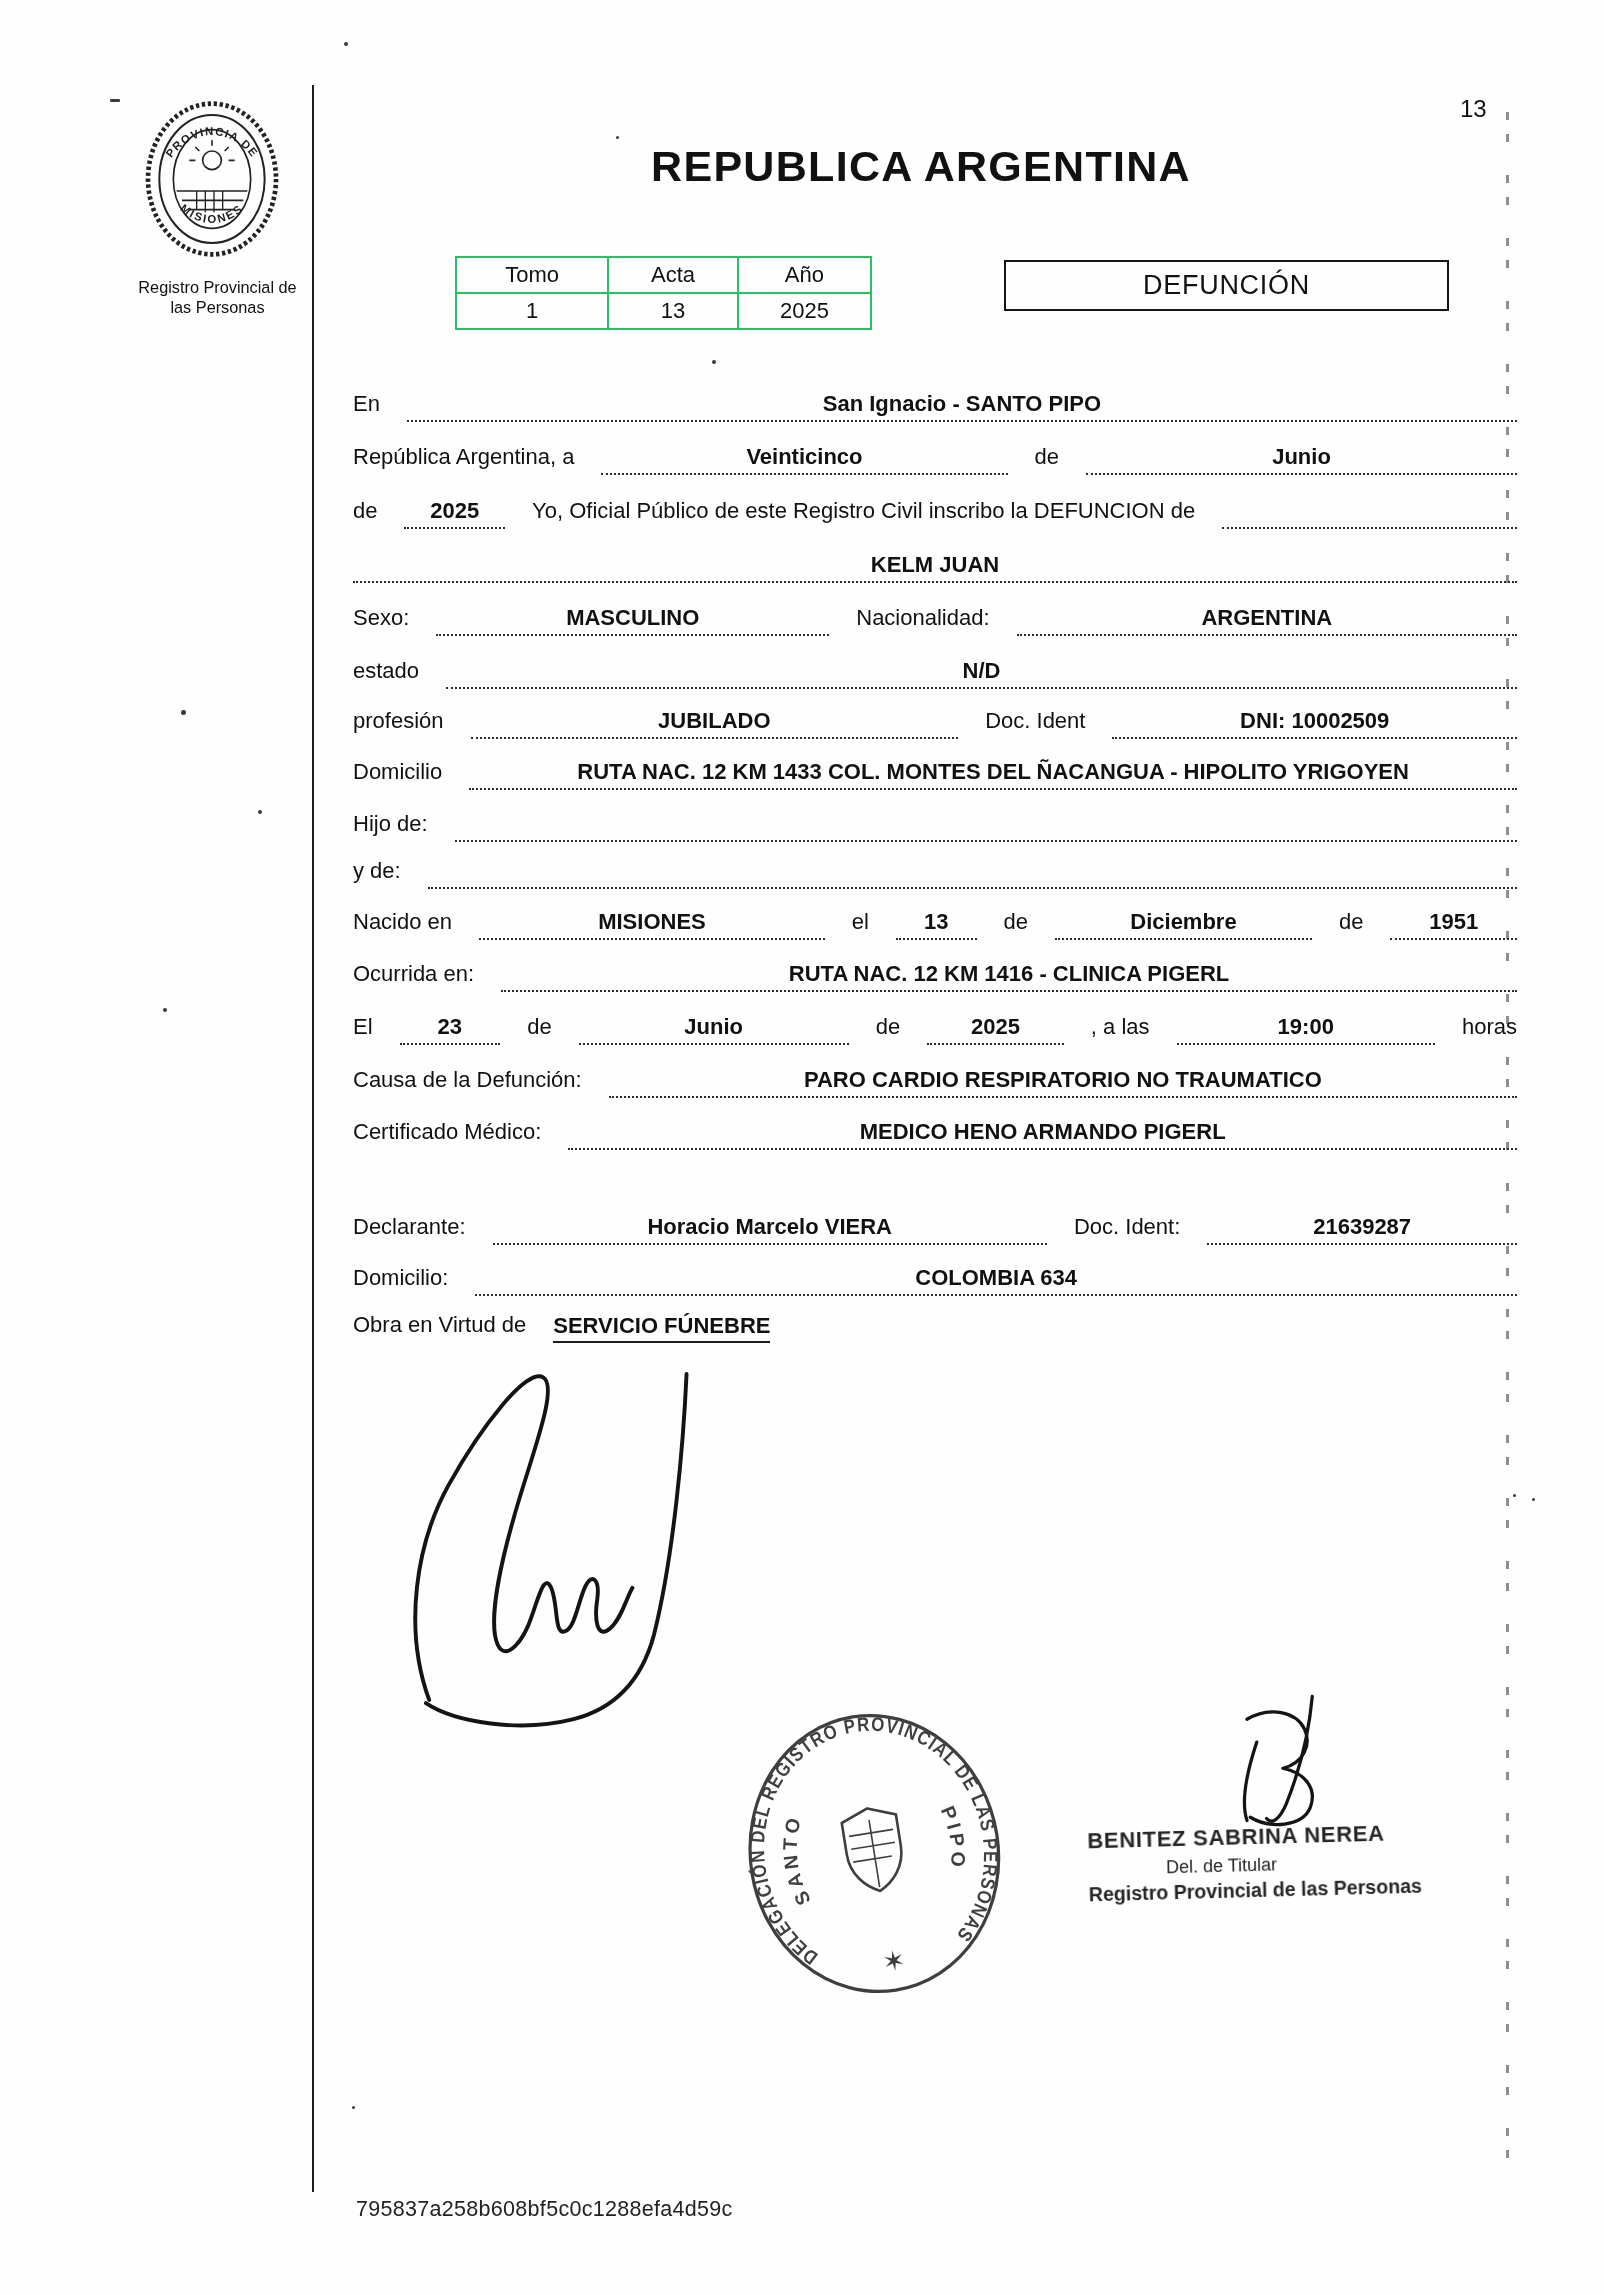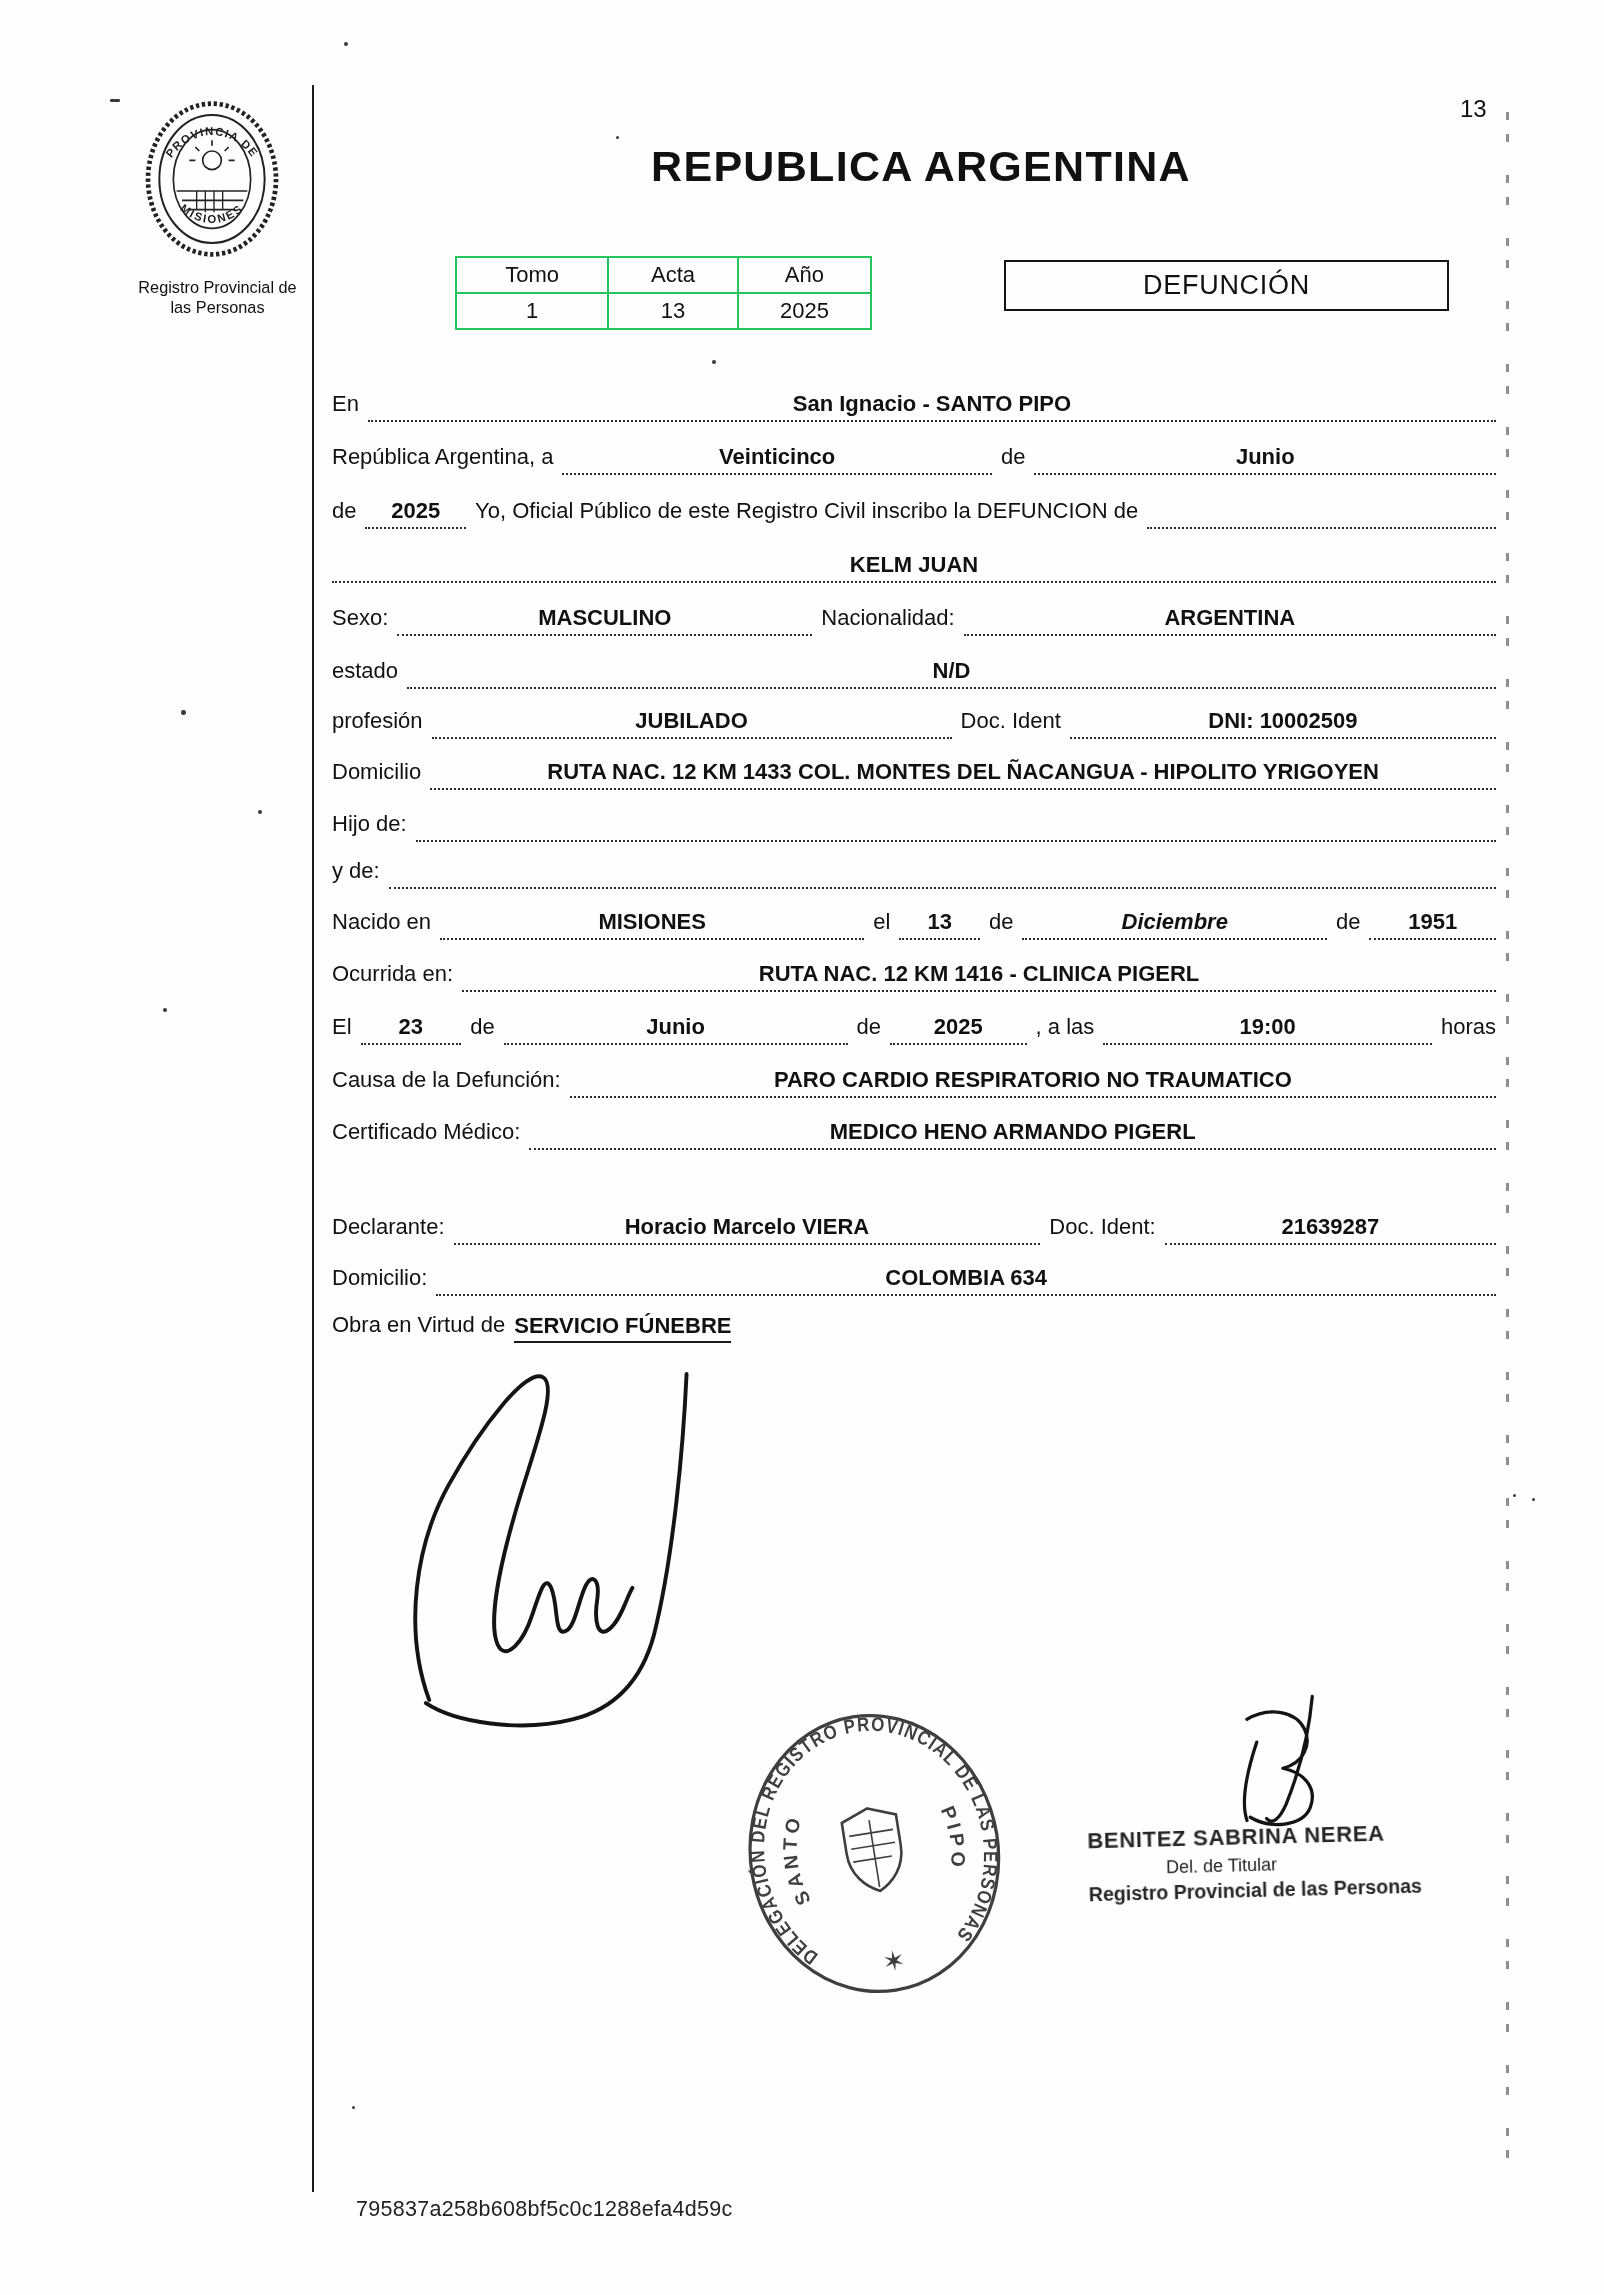--- a/index.html
+++ b/index.html
@@ -22,22 +22,22 @@
   .rec-table td { border:2px solid #22c55e; height:34px; text-align:center; font-size:22px; padding:0 5.2px; }
   .rec-table td.c1 { width:140px; } .rec-table td.c2 { width:117px; } .rec-table td.c3 { width:121px;text-align:center; }
   .act-box { position:absolute; left:1004px; top:260px; width:441px; height:47px;
              border:2px solid #141414; display:flex; align-items:center; justify-content:center;
              font-size:27px; letter-spacing:0.7px; }
   
   .seal { position:absolute; left:142px; top:99px; }
   .seal-caption { position:absolute; left:110px; top:277px; width:215px; text-align:center;
                   font-size:16.3px; line-height:20px; }
   
-  .row { position:absolute; left:332px; width:1164px; display:flex; align-items:flex-end;
-         gap:9px; font-size:22px; line-height:29px; }
+  .row { position:absolute; left:353px; width:1164px; display:flex; align-items:flex-end;
+         gap:27px; font-size:22px; line-height:29px; }
   .lbl { white-space:nowrap; padding-bottom:3.9px; }
   .val { font-weight:bold; text-align:center; white-space:nowrap;
          border-bottom:2.6px dotted #2c2c2c; padding:0 7.8px 2px 7.8px; }
   .fill { flex:1 1 0; }
   .blank { border-bottom:2.6px dotted #2c2c2c; height:1.05em; }
   .solid-u { font-weight:bold; border-bottom:2.6px solid #1b1b1b; padding-bottom:0.7px; white-space:nowrap; }
   .f10 { flex-grow:1; } .f13 { flex-grow:1.3; } .f145 { flex-grow:1.45; } .f15 { flex-grow:1.5; } .f165 { flex-grow:1.65; }
   .w100 { min-width:65px; flex:0 0 auto; } .w130 { min-width:85px; flex:0 0 auto; }
   .w170 { min-width:111px; flex:0 0 auto; } .w185 { min-width:121px; flex:0 0 auto; }
   
@@ -175,21 +175,21 @@
     <span class="lbl">y de:</span>
     <span class="blank fill"></span>
   </div>
 
   <div class="row" style="top:907px;">
     <span class="lbl">Nacido en</span>
     <span class="val f165">MISIONES</span>
     <span class="lbl">el</span>
     <span class="val w100">13</span>
     <span class="lbl">de</span>
-    <span class="val f10" style="flex-grow:1;font-style:italic;">Diciembre</span>
+    <span class="val f10" style="flex-grow:1;">Diciembre</span>
     <span class="lbl">de</span>
     <span class="val w170">1951</span>
   </div>
 
   <div class="row" style="top:959px;">
     <span class="lbl">Ocurrida en:</span>
     <span class="val fill">RUTA NAC. 12 KM 1416 - CLINICA PIGERL</span>
   </div>
 
   <div class="row" style="top:1012px;">

